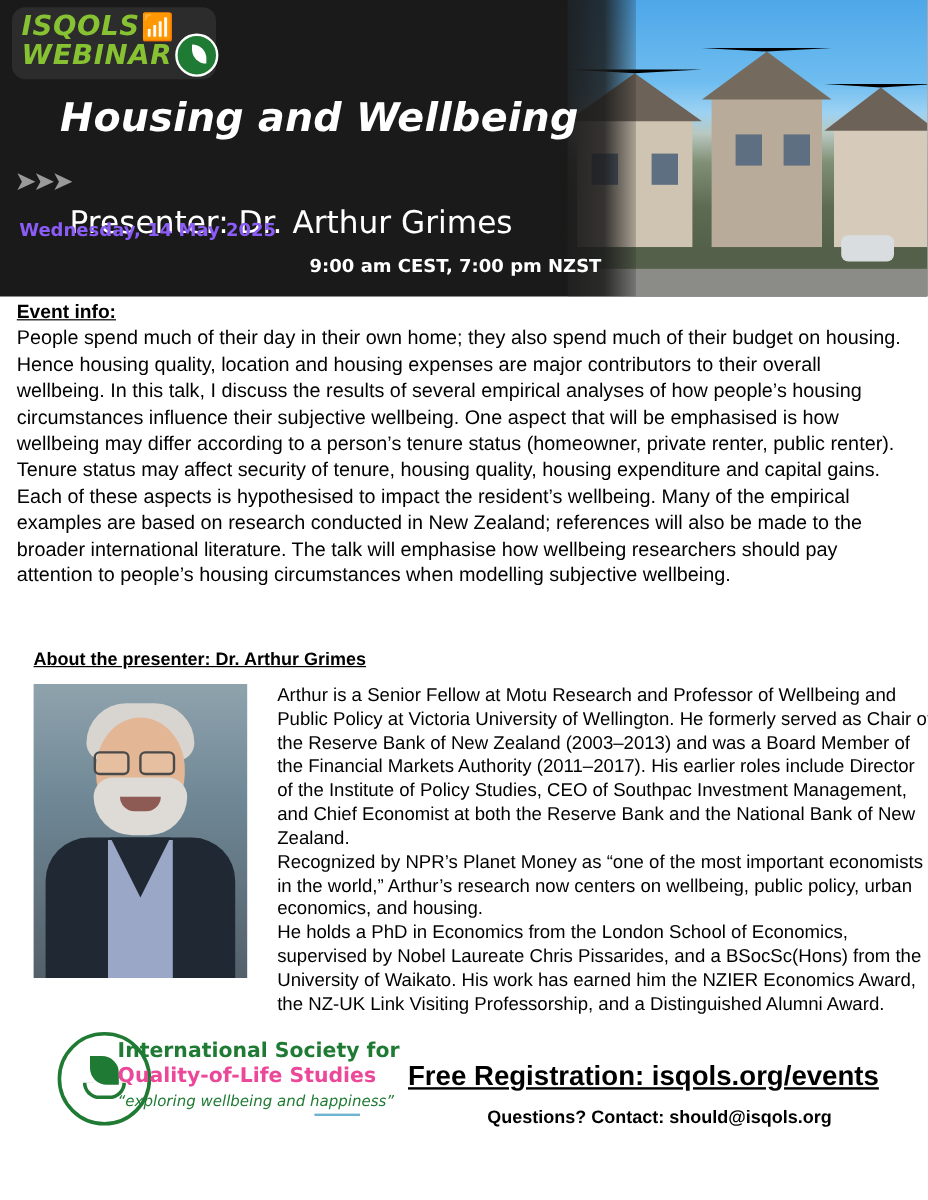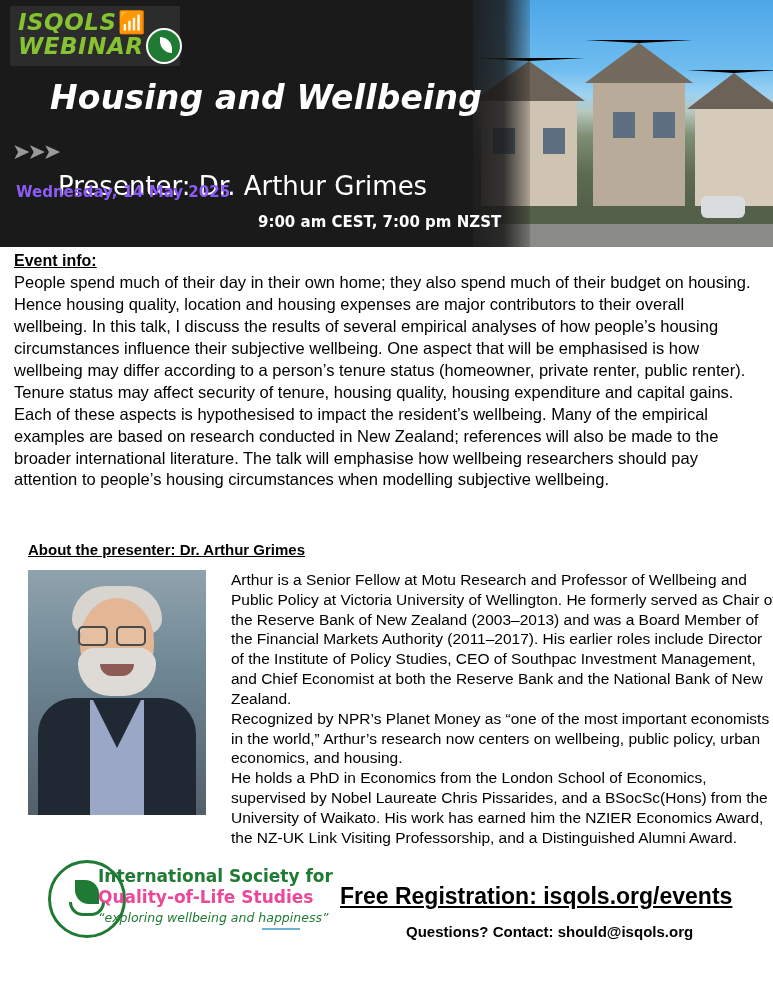--- a/index.html
+++ b/index.html
@@ -47,21 +47,21 @@
     position: absolute;
     left: 0; top: 0;
     width: 530px; height: 247px;
     background: linear-gradient(to right, #1a1a1a 0%, #1a1a1a 86%, rgba(26,26,26,0.85) 95%, rgba(26,26,26,0.2) 100%);
   }
   .logo-box {
     position: absolute;
     left: 10px; top: 6px;
     width: 170px; height: 60px;
     background: #2c2c2c;
-    border-radius: 1px;
+    border-radius: 11px;
   }
   .logo-isqols {
     position: absolute;
     left: 8px; top: 3px;
     color: #86c232;
     font-size: 23px;
     font-weight: bold;
     font-style: italic;
     letter-spacing: 0.5px;
     font-family: "DejaVu Sans", sans-serif;

